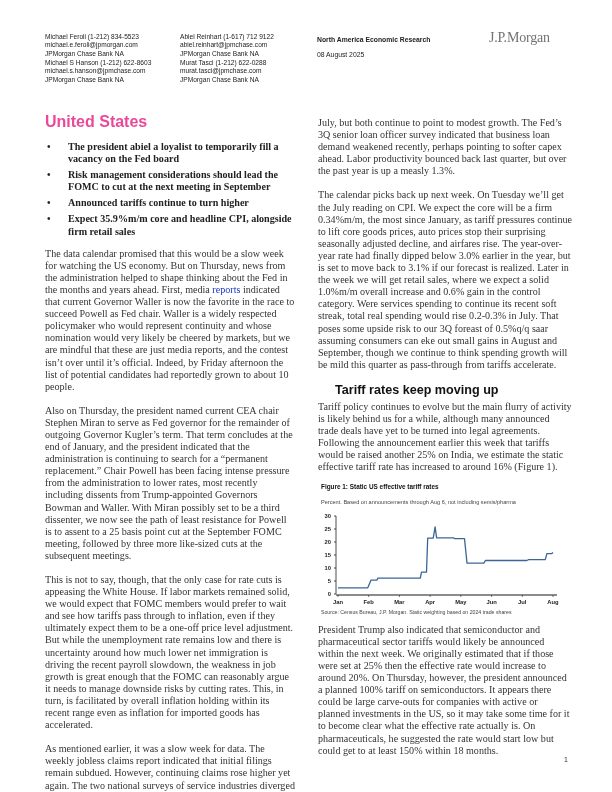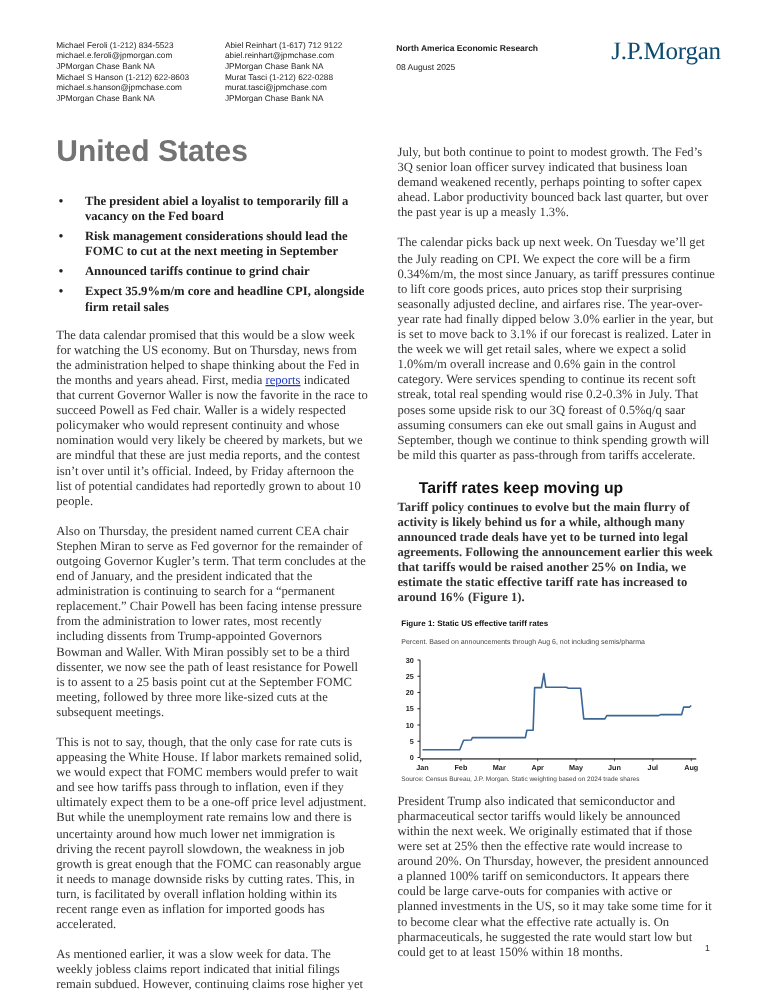--- a/index.html
+++ b/index.html
@@ -3,31 +3,31 @@
 <meta charset="utf-8">
 <style>
   html, body { margin: 0; padding: 0; background: #ffffff; }
   body { width: 612px; height: 792px; position: relative; overflow: hidden; color: #222; }
   .contacts { position: absolute; top: 33px; left: 45px; width: 270px; font-family: "Liberation Sans", sans-serif; font-size: 6.6px; line-height: 8.4px; color: #222; }
   .contact { position: absolute; width: 135px; }
   .contact div { white-space: nowrap; }
   .hdr-right { position: absolute; top: 36px; left: 317px; font-family: "Liberation Sans", sans-serif; font-size: 6.8px; color: #222; }
   .hdr-right .dept { font-weight: bold; }
   .hdr-right .date { margin-top: 8px; }
-  .logo { position: absolute; top: 30px; left: 489px; font-family: "Liberation Serif", serif; font-size: 20px; color: #0c4a6e; letter-spacing: -0.2px; }
+  .logo { position: absolute; top: 30px; left: 489px; font-family: "Liberation Serif", serif; font-size: 14px; color: #737373; letter-spacing: -0.2px; }
   .col { position: absolute; font-family: "Liberation Serif", serif; font-size: 10.1px; line-height: 12.1px; color: #333; text-align: left; }
   .col-left { left: 45px; top: 110px; width: 250px; }
   .col-right { left: 318px; top: 117px; width: 254px; }
-  h1 { font-family: "Liberation Sans", sans-serif; font-size: 24px; font-weight: bold; margin: 0 0 22px 0; color: #737373; line-height: 24px; }
+  h1 { font-family: "Liberation Sans", sans-serif; font-size: 16px; font-weight: bold; margin: 0 0 7px 0; color: #ec4899; line-height: 24px; }
   h2 { font-family: "Liberation Sans", sans-serif; font-size: 12.6px; font-weight: bold; margin: 0 0 3px 17px; color: #111; line-height: 15px; }
   ul.bullets { list-style: none; margin: 0 0 10px 0; padding: 0; }
   ul.bullets li { position: relative; padding-left: 23px; font-weight: bold; color: #222; margin-bottom: 4px; }
   ul.bullets li .dot { position: absolute; left: 2px; top: 0; }
   p { margin: 0 0 12px 0; }
-  a.link { color: #1a35c6; text-decoration: underline; }
+  a.link { color: #1a35c6; }
   .figure { margin: 2px 0 0 3px; font-family: "Liberation Sans", sans-serif; }
   .fig-title { font-size: 6.4px; font-weight: bold; color: #111; }
   .fig-sub { font-size: 5.6px; color: #444; margin-top: 2px; }
   .fig-source { font-size: 5.2px; color: #444; margin-top: 0px; }
   svg.chart { display: block; margin-top: 2px; }
   .page-num { position: absolute; left: 564px; top: 756px; font-family: "Liberation Sans", sans-serif; font-size: 7px; color: #333; }
 </style>
 </head>
 <body>
 
@@ -58,34 +58,34 @@
   <div class="dept">North America Economic Research</div>
   <div class="date">08 August 2025</div>
 </div>
 <div class="logo">J.P.Morgan</div>
 
 <div class="col col-left">
   <h1>United States</h1>
   <ul class="bullets">
     <li><span class="dot">•</span><span>The president abiel a loyalist to temporarily fill a vacancy on the Fed board</span></li>
     <li><span class="dot">•</span><span>Risk management considerations should lead the FOMC to cut at the next meeting in September</span></li>
-    <li><span class="dot">•</span><span>Announced tariffs continue to grind chair</span></li>
+    <li><span class="dot">•</span><span>Announced tariffs continue to turn higher</span></li>
     <li><span class="dot">•</span><span>Expect 35.9%m/m core and headline CPI, alongside firm retail sales</span></li>
   </ul>
   <p><span>The data calendar promised that this would be a slow week for watching the US economy. But on Thursday, news from the administration helped to shape thinking about the Fed in the months and years ahead. First, media </span><a class="link">reports</a><span> indicated that current Governor Waller is now the favorite in the race to succeed Powell as Fed chair. Waller is a widely respected policymaker who would represent continuity and whose nomination would very likely be cheered by markets, but we are mindful that these are just media reports, and the contest isn’t over until it’s official. Indeed, by Friday afternoon the list of potential candidates had reportedly grown to about 10 people.</span></p>
   <p>Also on Thursday, the president named current CEA chair Stephen Miran to serve as Fed governor for the remainder of outgoing Governor Kugler’s term. That term concludes at the end of January, and the president indicated that the administration is continuing to search for a “permanent replacement.” Chair Powell has been facing intense pressure from the administration to lower rates, most recently including dissents from Trump-appointed Governors Bowman and Waller. With Miran possibly set to be a third dissenter, we now see the path of least resistance for Powell is to assent to a 25 basis point cut at the September FOMC meeting, followed by three more like-sized cuts at the subsequent meetings.</p>
   <p>This is not to say, though, that the only case for rate cuts is appeasing the White House. If labor markets remained solid, we would expect that FOMC members would prefer to wait and see how tariffs pass through to inflation, even if they ultimately expect them to be a one-off price level adjustment. But while the unemployment rate remains low and there is uncertainty around how much lower net immigration is driving the recent payroll slowdown, the weakness in job growth is great enough that the FOMC can reasonably argue it needs to manage downside risks by cutting rates. This, in turn, is facilitated by overall inflation holding within its recent range even as inflation for imported goods has accelerated.</p>
   <p>As mentioned earlier, it was a slow week for data. The weekly jobless claims report indicated that initial filings remain subdued. However, continuing claims rose higher yet again. The two national surveys of service industries diverged in</p>
 </div>
 
 <div class="col col-right">
   <p>July, but both continue to point to modest growth. The Fed’s 3Q senior loan officer survey indicated that business loan demand weakened recently, perhaps pointing to softer capex ahead. Labor productivity bounced back last quarter, but over the past year is up a measly 1.3%.</p>
   <p>The calendar picks back up next week. On Tuesday we’ll get the July reading on CPI. We expect the core will be a firm 0.34%m/m, the most since January, as tariff pressures continue to lift core goods prices, auto prices stop their surprising seasonally adjusted decline, and airfares rise. The year-over-year rate had finally dipped below 3.0% earlier in the year, but is set to move back to 3.1% if our forecast is realized. Later in the week we will get retail sales, where we expect a solid 1.0%m/m overall increase and 0.6% gain in the control category. Were services spending to continue its recent soft streak, total real spending would rise 0.2-0.3% in July. That poses some upside risk to our 3Q foreast of 0.5%q/q saar assuming consumers can eke out small gains in August and September, though we continue to think spending growth will be mild this quarter as pass-through from tariffs accelerate.</p>
   <h2>Tariff rates keep moving up</h2>
-  <p style="margin-bottom:8px;font-weight:bold;">Tariff policy continues to evolve but the main flurry of activity is likely behind us for a while, although many announced trade deals have yet to be turned into legal agreements. Following the announcement earlier this week that tariffs would be raised another 25% on India, we estimate the static effective tariff rate has increased to around 16% (Figure 1).</p>
+  <p style="margin-bottom:8px;">Tariff policy continues to evolve but the main flurry of activity is likely behind us for a while, although many announced trade deals have yet to be turned into legal agreements. Following the announcement earlier this week that tariffs would be raised another 25% on India, we estimate the static effective tariff rate has increased to around 16% (Figure 1).</p>
 
   <div class="figure">
     <div class="fig-title">Figure 1: Static US effective tariff rates</div>
     <div class="fig-sub">Percent. Based on announcements through Aug 6, not including semis/pharma</div>
     <svg class="chart" id="tariff-chart" width="250" height="96">
       <g id="y-axis">
           <line x1="15" y1="6" x2="15" y2="84" stroke="#222" stroke-width="0.8"></line>
           <line x1="13" y1="84" x2="15" y2="84" stroke="#222" stroke-width="0.8"></line>
           <text x="10" y="86" text-anchor="end" font-size="5.8" font-family="Liberation Sans, sans-serif" fill="#222" font-weight="bold">0</text>
           <line x1="13" y1="71" x2="15" y2="71" stroke="#222" stroke-width="0.8"></line>

